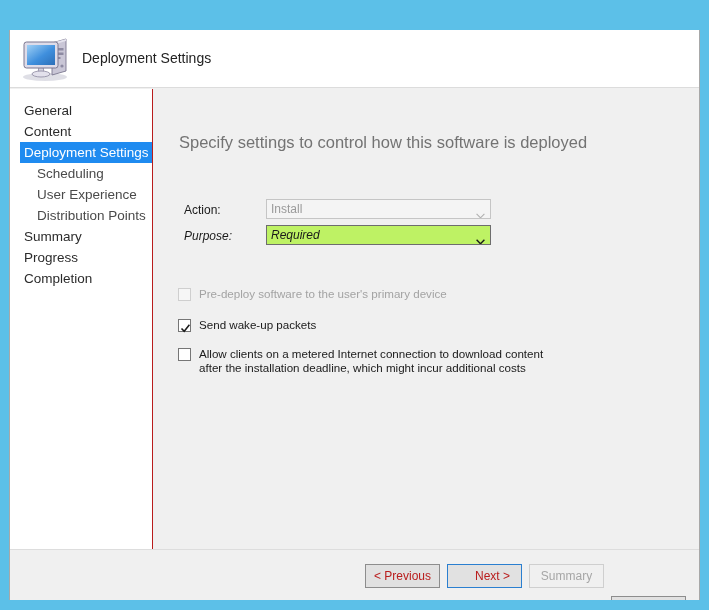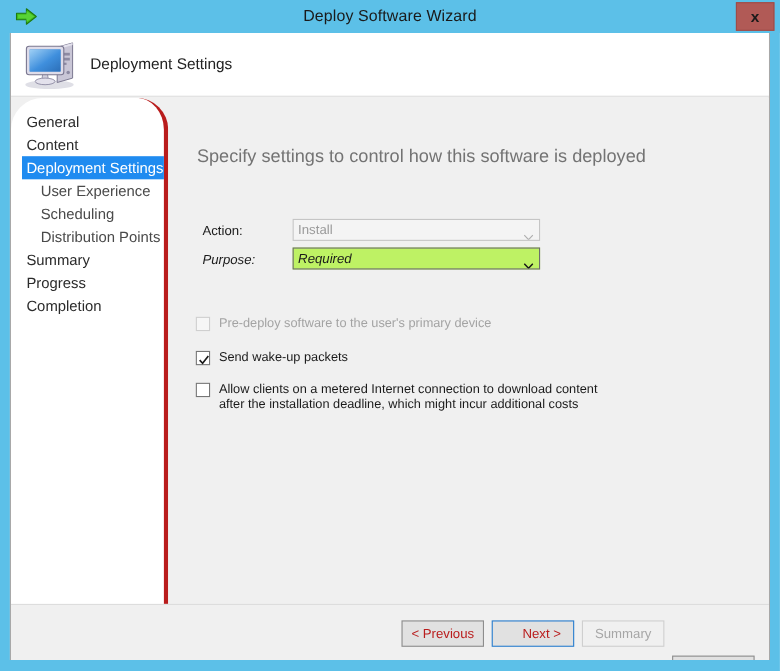--- a/index.html
+++ b/index.html
@@ -99,24 +99,23 @@
     color: #222222;
   }
 
   
   #nav {
     position: absolute;
     left: 0; top: 59px;
     width: 143px;
     height: 511px;
     background: #ffffff;
-    border-right: 4px solid #b91c1c;
+    border-right: 1px solid #b91c1c;
     box-sizing: border-box;
     padding-top: 11px;
-    border-radius: 29px;
   }
   .nav-item {
     height: 21px;
     line-height: 21px;
     font-size: 13.5px;
     color: #2b2b2b;
     padding-left: 14px;
     white-space: nowrap;
     cursor: pointer;
     box-sizing: border-box;
@@ -263,30 +262,20 @@
     border-color: #cfcfcf;
     background: #f0f0f0;
     cursor: default;
   }
 </style>
 </head>
 <body>
 
 <div id="window">
 
-  <div id="titlebar">
-    <div id="titlebar-icon">
-      <svg width="20" height="18" viewBox="0 0 20 18">
-        <path d="M1,6 L10,6 L10,2 L19,9 L10,16 L10,12 L1,12 Z" fill="#3fbf1f" stroke="#1f7a10" stroke-width="1" stroke-linejoin="round"></path>
-        <path d="M2.5,7.3 L10,7.3 L10,4 L17,9 L10,14 L10,10.7 L2.5,10.7 Z" fill="#62d93f" opacity="0.75"></path>
-      </svg>
-    </div>
-    <div id="titlebar-text">Deploy Software Wizard</div>
-    <div id="close-button">x</div>
-  </div>
 
   <div id="client">
 
     <div id="header">
       <div id="header-icon">
         <svg width="54" height="50" viewBox="0 0 54 50">
           <ellipse cx="26" cy="44" rx="22" ry="4" fill="#d9d9e2" opacity="0.85"></ellipse>
 
           <path d="M33,10 L47,6 L47,38 L33,42 Z" fill="#c9c6d6" stroke="#7a7790" stroke-width="0.9"></path>
           <path d="M33,10 L47,6 L47,8 L33,12 Z" fill="#e5e3ee"></path>
@@ -308,22 +297,22 @@
           <rect x="8" y="12" width="28" height="20" fill="url(#scr)"></rect>
         </svg>
       </div>
       <div id="header-title">Deployment Settings</div>
     </div>
 
     <div id="nav">
         <div class="nav-item">General</div>
         <div class="nav-item">Content</div>
         <div class="nav-item selected">Deployment Settings</div>
+        <div class="nav-item sub">Scheduling</div>
         <div class="nav-item sub">User Experience</div>
-        <div class="nav-item sub">Scheduling</div>
         <div class="nav-item sub">Distribution Points</div>
         <div class="nav-item">Summary</div>
         <div class="nav-item">Progress</div>
         <div class="nav-item">Completion</div>
       </div>
 
     <div id="content">
       <div id="page-heading">Specify settings to control how this software is deployed</div>
       <div id="fields-host">
           <div class="form-row" style="top: 110px;">

